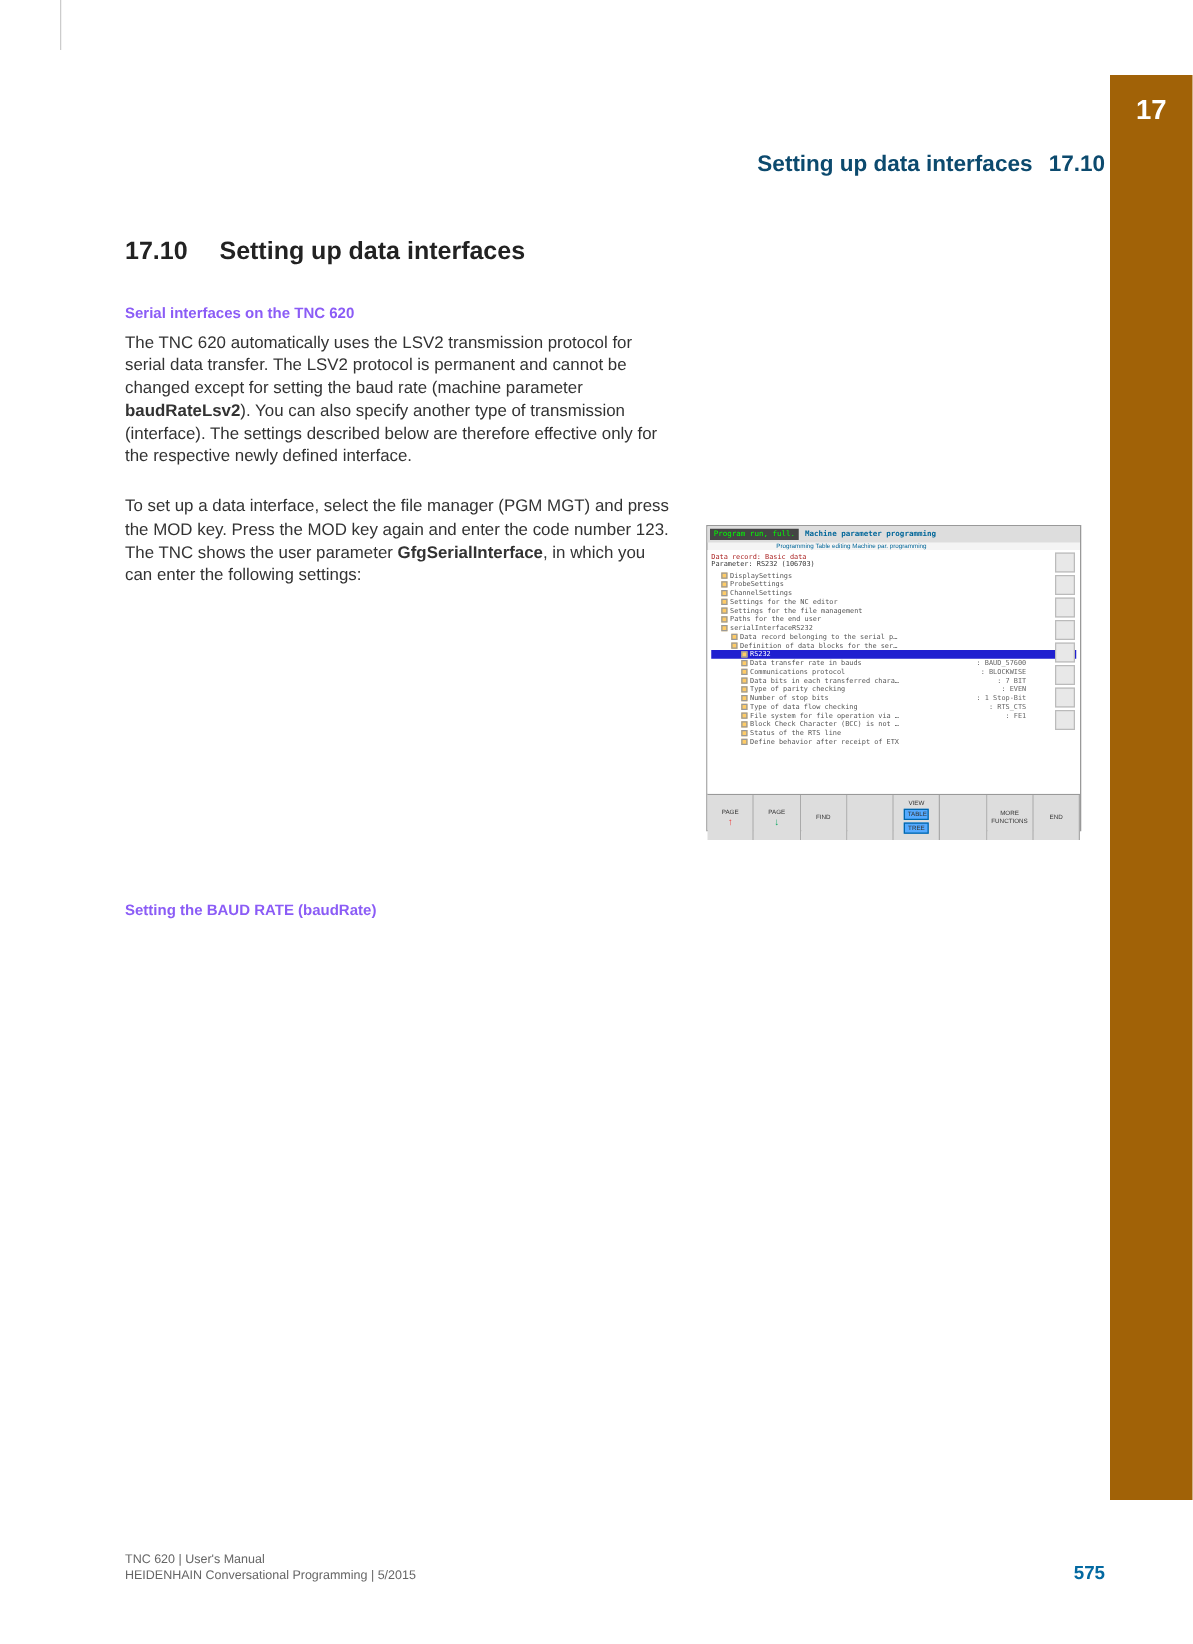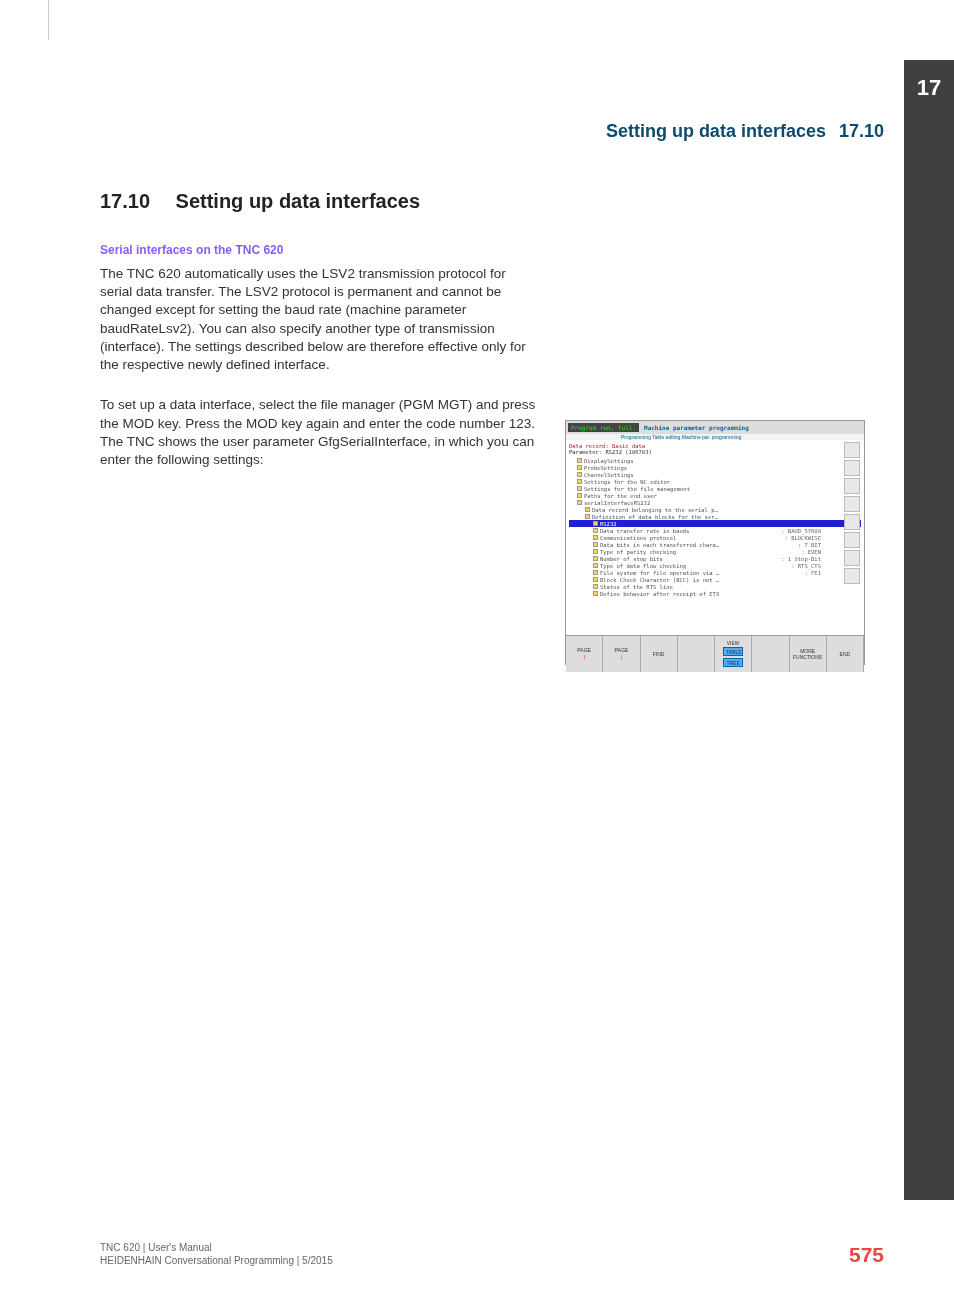--- a/index.html
+++ b/index.html
@@ -1,27 +1,27 @@
 <!DOCTYPE html>
 <html><head>
   <meta charset="utf-8">
   <style>
     * { margin: 0; padding: 0; box-sizing: border-box; }
     body { font-family: Arial, Helvetica, sans-serif; width: 954px; height: 1315px; background: #fff; position: relative; }
     .left-margin-line { position: absolute; left: 48px; top: 0; width: 1px; height: 40px; background: #ccc; }
-    .side-tab { position: absolute; right: 0; top: 60px; width: 50px; height: 1140px; background: #404040; }
+    .side-tab { position: absolute; right: 0; top: 60px; width: 66px; height: 1140px; background: #a16207; }
     .side-tab-num { color: #fff; font-size: 22px; font-weight: bold; text-align: center; padding-top: 15px; }
     .running-head { position: absolute; top: 121px; left: 100px; right: 70px; color: #0c4a6e; font-size: 18px; font-weight: bold; text-align: right; }
     .running-head .sec-num { margin-left: 8px; }
     .content { position: absolute; top: 190px; left: 100px; width: 770px; }
     .sec-title { font-size: 20px; font-weight: bold; color: #222; margin-bottom: 30px; }
     .sec-title .num { display: inline-block; width: 70px; }
     .h2 { font-size: 12px; font-weight: bold; color: #8b5cf6; margin-bottom: 8px; }
     .para { font-size: 13.5px; color: #333; line-height: 1.35; margin-bottom: 18px; max-width: 440px; }
-    .b { font-weight: normal; }
+    .b { font-weight: bold; }
     .block { margin-bottom: 22px; }
     .screenshot-fig { position: absolute; top: 420px; left: 565px; width: 300px; height: 245px; border: 1px solid #999; background: #f4f4f4; font-size: 6px; }
     .fig-titlebar { background: #ddd; padding: 2px; display: flex; }
     .fig-mode1 { background: #444; color: #0f0; font-family: monospace; padding: 1px 3px; font-size: 6px; }
     .fig-mode2 { background: #ddd; color: #069; font-family: monospace; padding: 1px 3px; font-size: 6px; font-weight: bold; margin-left: 2px; }
     .fig-sub { font-size: 5px; color: #069; margin-left: 55px; }
     .fig-body { background: #fff; padding: 3px; font-family: monospace; font-size: 5.5px; color: #333; height: 195px; position: relative; }
     .fig-body .hdr1 { color: #a22; }
     .fig-tree { margin-top: 2px; }
     .fig-tree .row { padding: 0.5px 0; padding-left: 8px; color: #555; }
@@ -32,21 +32,21 @@
     .fig-tree .val { float: right; color: #666; margin-right: 40px; }
     .fig-right-icons { position: absolute; right: 2px; top: 2px; width: 18px; }
     .fig-right-icons .ricon { width: 16px; height: 16px; background: #e8e8e8; border: 0.5px solid #bbb; margin-bottom: 2px; }
     .fig-softkeys { display: flex; border-top: 1px solid #999; }
     .fig-sk { flex: 1; border-right: 0.5px solid #aaa; background: #ddd; font-size: 5px; text-align: center; padding: 4px 1px; color: #333; min-height: 26px; display: flex; flex-direction: column; justify-content: center; }
     .fig-sk .arrow-up { color: #e33; font-size: 8px; }
     .fig-sk .arrow-dn { color: #1a6; font-size: 8px; }
     .fig-sk .tblbox { background: #5af; border: 0.5px solid #06a; padding: 0.5px 2px; margin: 1px auto; width: 20px; }
     .footer { position: absolute; bottom: 48px; left: 100px; right: 70px; display: flex; justify-content: space-between; align-items: flex-end; margin-top: 24px; }
     .footer-left { font-size: 10px; color: #666; line-height: 1.3; }
-    .footer-right { font-size: 21px; font-weight: bold; color: #ef4444; }
+    .footer-right { font-size: 15px; font-weight: bold; color: #0369a1; }
   </style>
 </head>
 <body>
 
 <div class="left-margin-line"></div>
 
 <div class="side-tab">
   <div class="side-tab-num">17</div>
 </div>
 
@@ -71,20 +71,21 @@
   <div class="block">
     <div class="para">
       <span>To set up a data interface, select the file manager (PGM MGT) and press the MOD key. Press the MOD key again and enter the code number 123. The TNC shows the user parameter </span><span class="b">GfgSerialInterface</span><span>, in which you can enter the following settings:</span>
     </div>
   </div>
 
   <div style="height:230px;"></div>
 
 
   <div class="block">
+    <div class="h2">Setting the BAUD RATE (baudRate)</div>
   </div>
 </div>
 
 <div class="screenshot-fig">
   <div class="fig-titlebar">
     <span class="fig-mode1">Program run, full.</span>
     <span class="fig-mode2">Machine parameter programming</span>
   </div>
   <div class="fig-sub">Programming  Table editing  Machine par. programming</div>
   <div class="fig-body">

